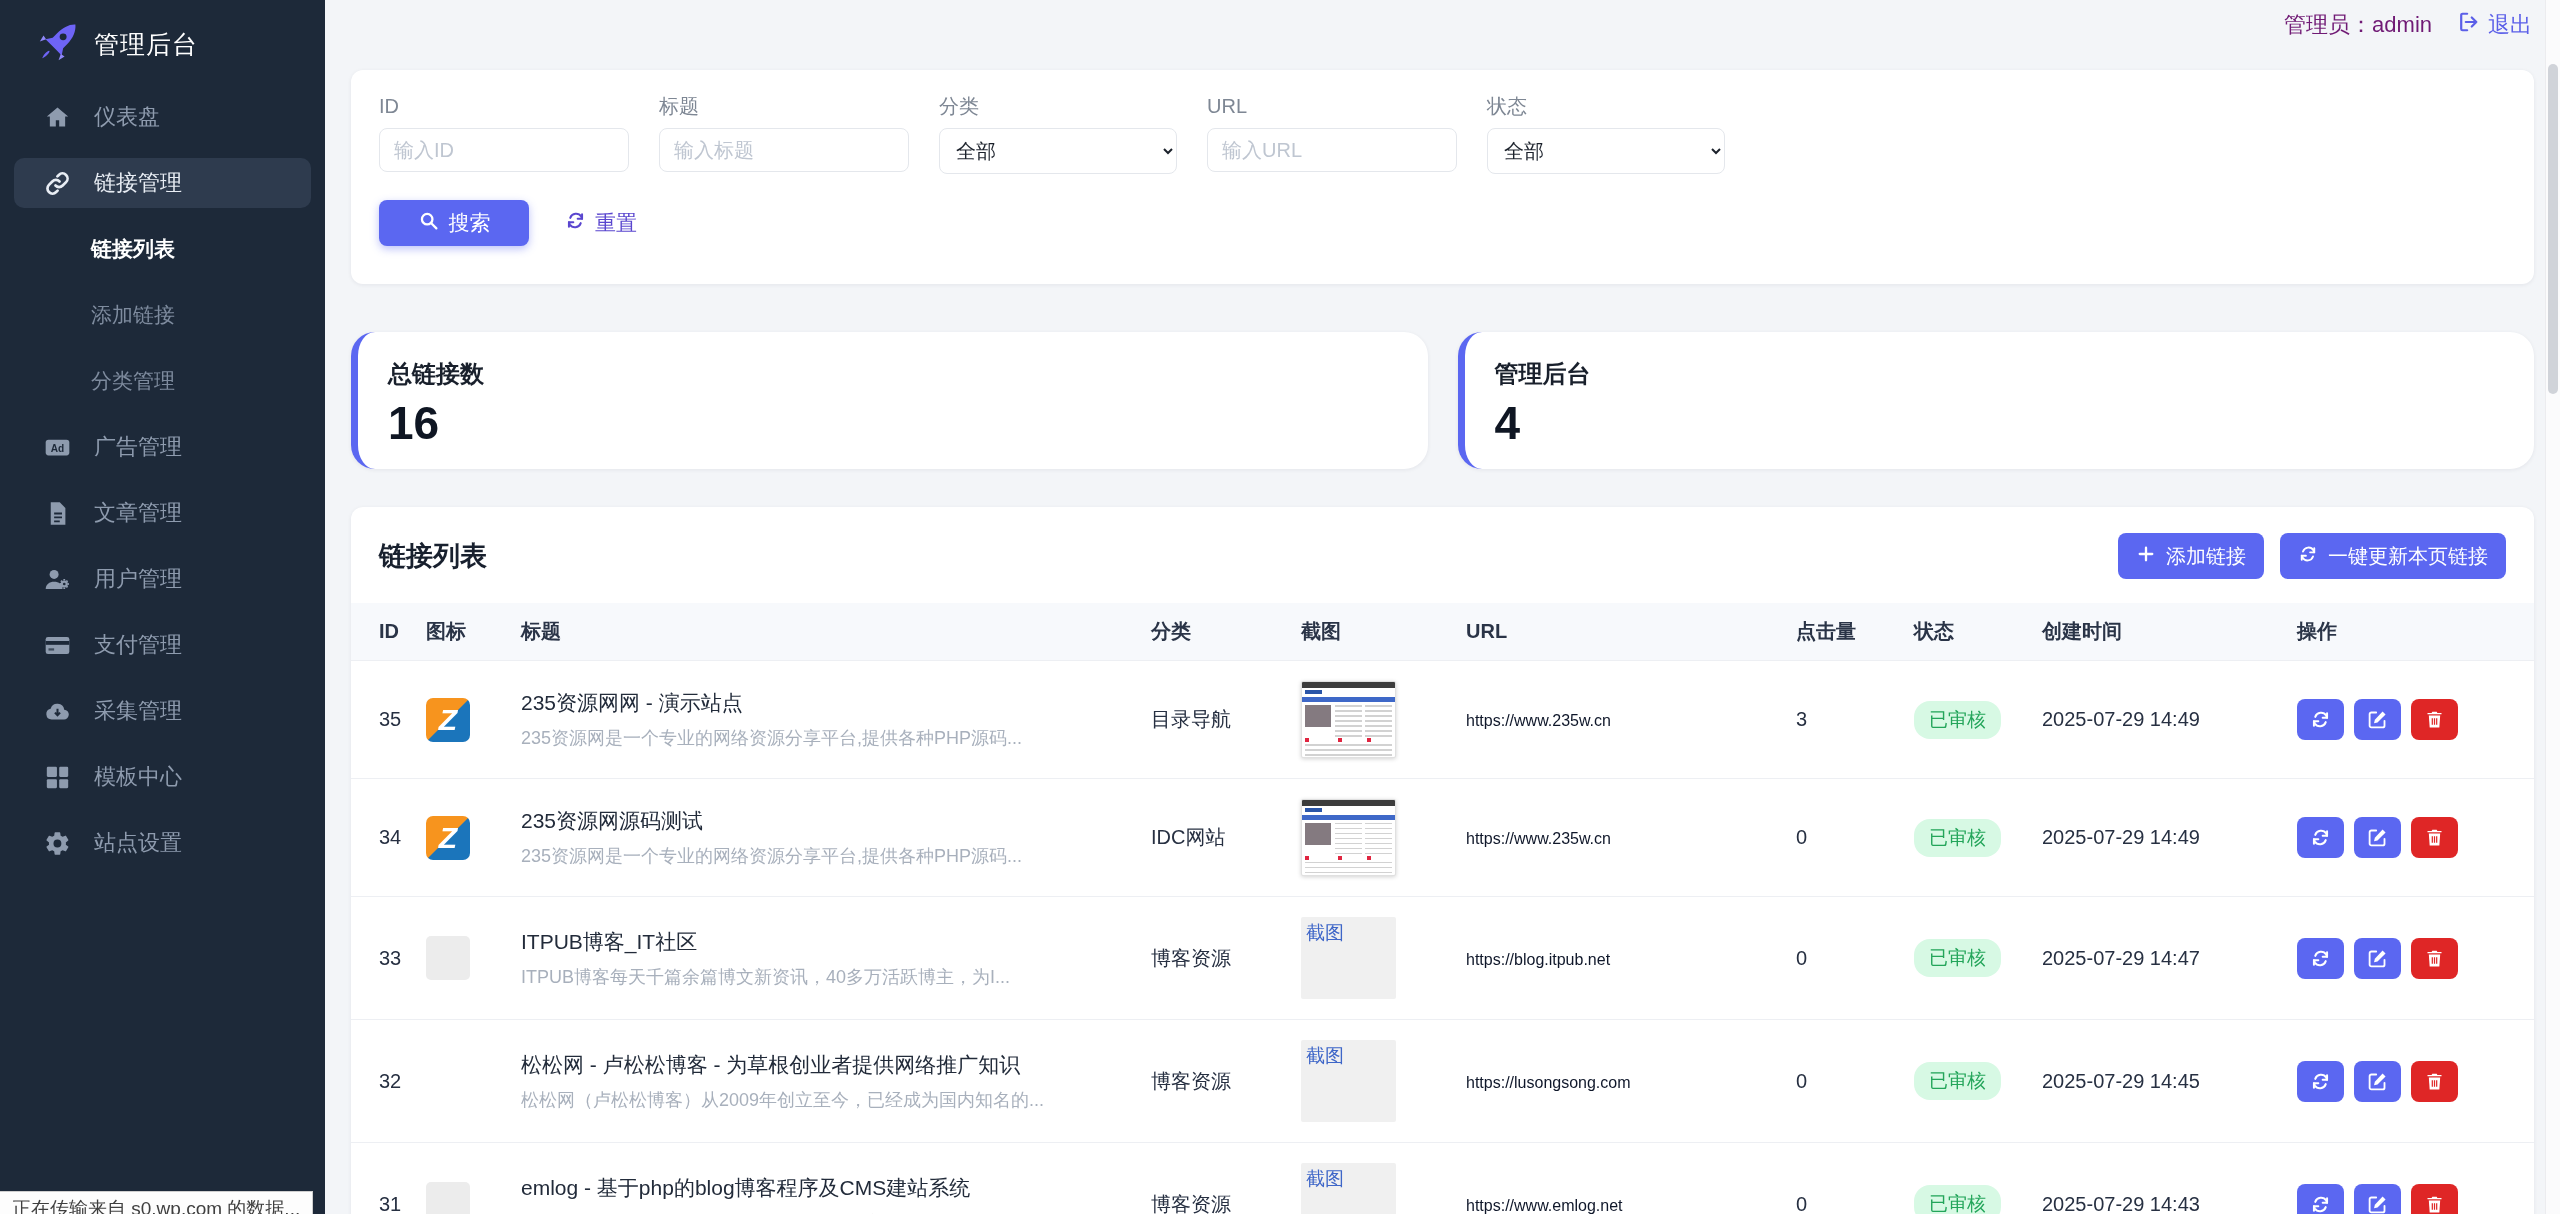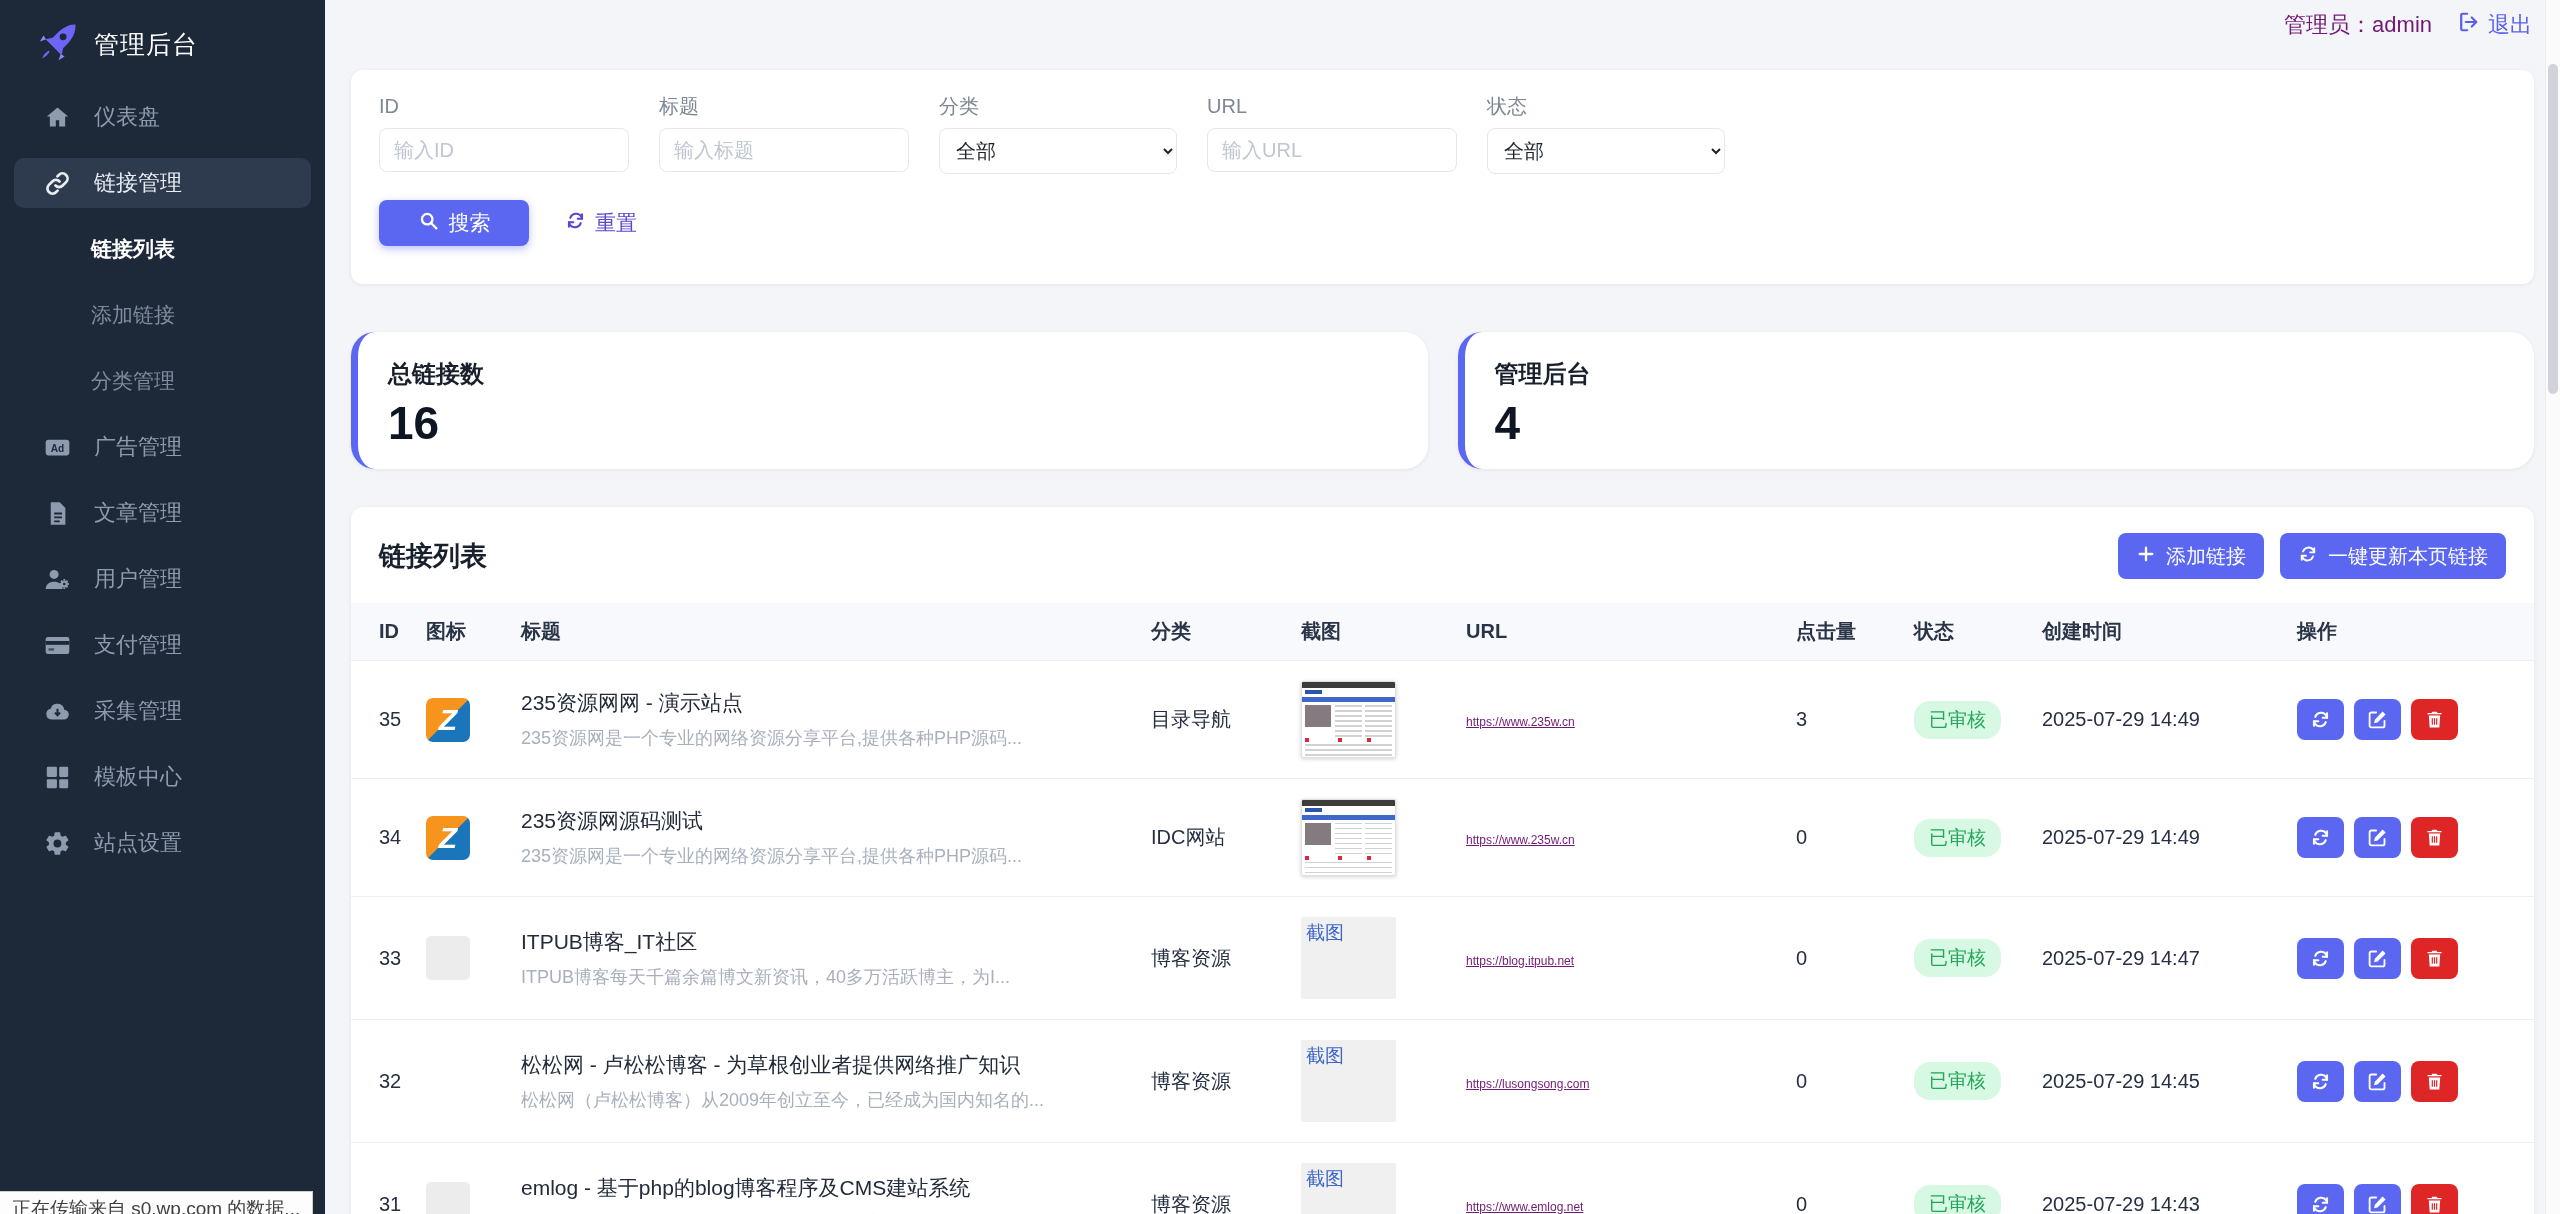--- a/index.html
+++ b/index.html
@@ -53,21 +53,21 @@
   .btn-table{display:flex;align-items:center;gap:10px;height:46px;padding:0 18px;background:#5b67f1;color:#fff;font-size:20px;border:none;border-radius:8px;cursor:pointer;font-family:inherit;}
   .btn-table svg{width:20px;height:20px;}
 
   table{width:100%;border-collapse:collapse;}
   thead tr{background:#f7f9fc;}
   th{font-size:20px;font-weight:bold;color:#2a3447;text-align:left;padding:15px 10px;white-space:nowrap;}
   th:first-child,td:first-child{padding-left:28px;}
   td{padding:20px 10px;border-top:1px solid #edeff3;vertical-align:middle;font-size:20px;color:#273042;}
   .row-title{font-size:21px;color:#222b3a;font-weight:500;}
   .row-desc{font-size:18px;color:#a8b0bc;margin-top:9px;white-space:nowrap;overflow:hidden;text-overflow:ellipsis;max-width:600px;}
-  .url{color:#701a75;text-decoration:underline;font-size:12px;cursor:pointer;}
+  .url{color:#0f172a;font-size:16px;cursor:pointer;}
   .badge{display:inline-block;background:#d7f9e4;color:#23a55a;font-size:19px;padding:6px 15px;border-radius:16px;white-space:nowrap;}
   .acts{display:flex;gap:10px;}
   .act{width:47px;height:41px;border-radius:8px;border:none;display:flex;align-items:center;justify-content:center;cursor:pointer;}
   .act svg{width:21px;height:21px;}
   .act.sync,.act.edit{background:#5b67f1;color:#fff;}
   .act.del{background:#df2626;color:#fff;}
 
   
   .icon-z{width:44px;height:44px;border-radius:7px;display:flex;align-items:center;justify-content:center;background:linear-gradient(135deg,#f7941e 0%,#f7941e 49%,#1b75bb 51%,#1b75bb 100%);color:#fff;font-size:30px;font-weight:bold;font-style:italic;}
   .icon-ph{width:44px;height:44px;border-radius:5px;background:#ececec;}

